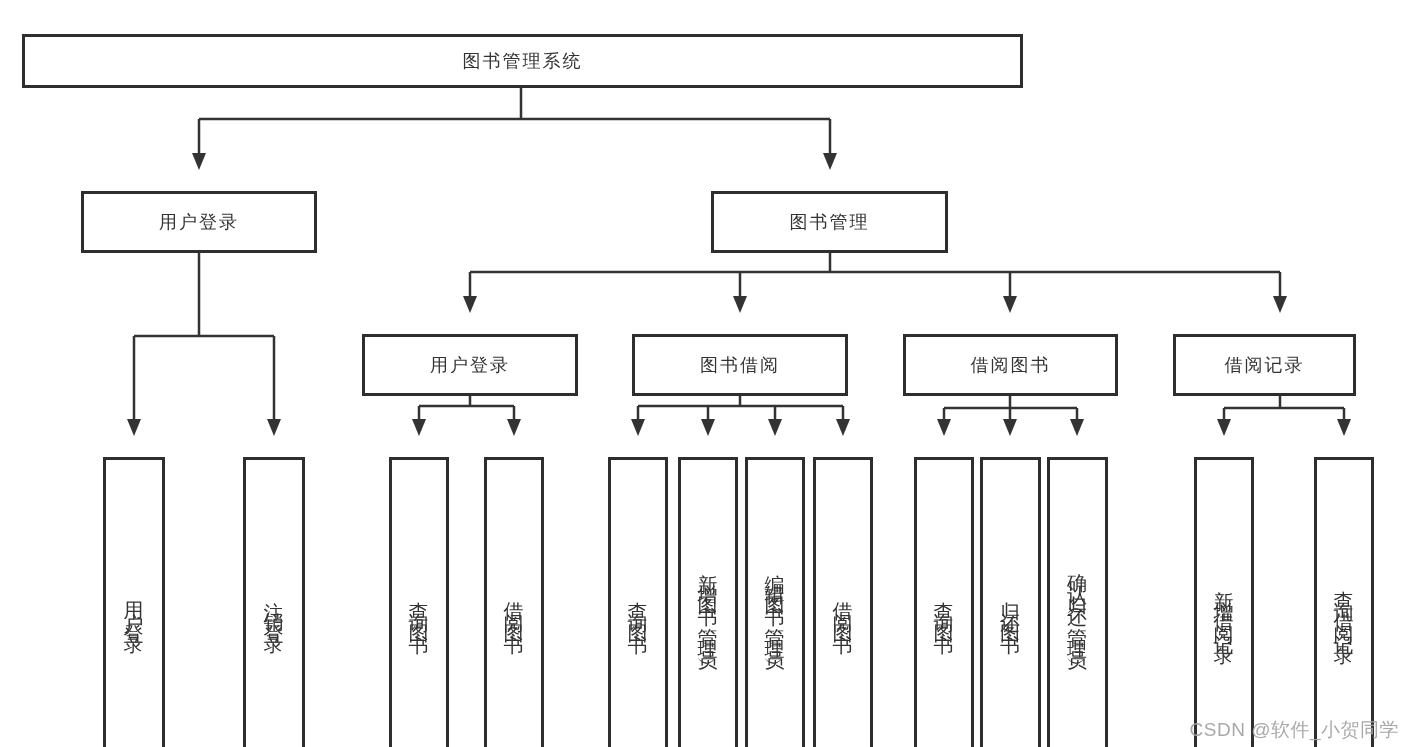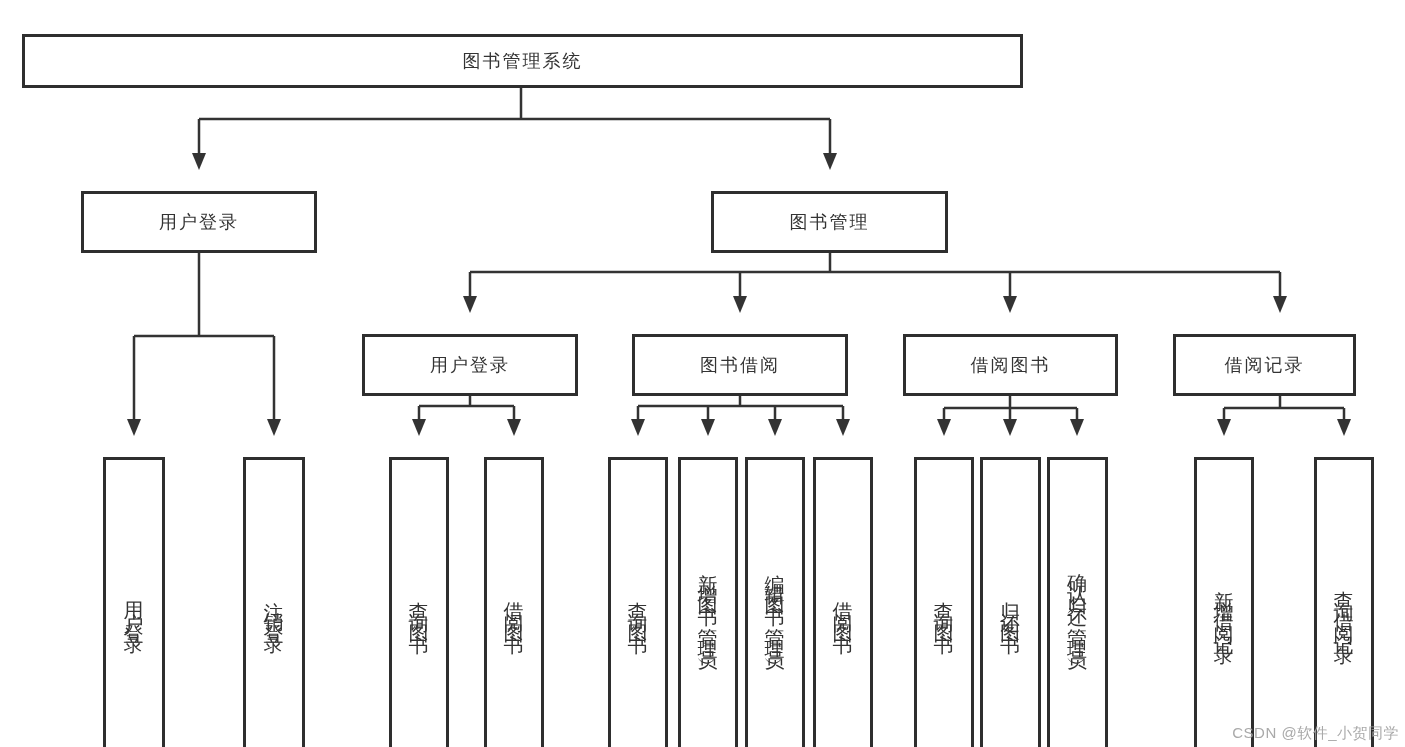--- a/index.html
+++ b/index.html
@@ -40,21 +40,21 @@
     font-size: 20px;
     letter-spacing: 11px;
     line-height: 1;
     white-space: nowrap;
   }
   .watermark {
     position: absolute;
     right: 6px;
     bottom: 4px;
     z-index: 5;
-    font-size: 15px;
+    font-size: 19px;
     letter-spacing: 0.5px;
     color: rgba(164,164,164,0.95);
   }
 </style>
 </head>
 <body>
 
 <div class="canvas">
 
   <svg class="connectors" width="1405" height="747" viewBox="0 0 1405 747" fill="none" xmlns="http://www.w3.org/2000/svg">

